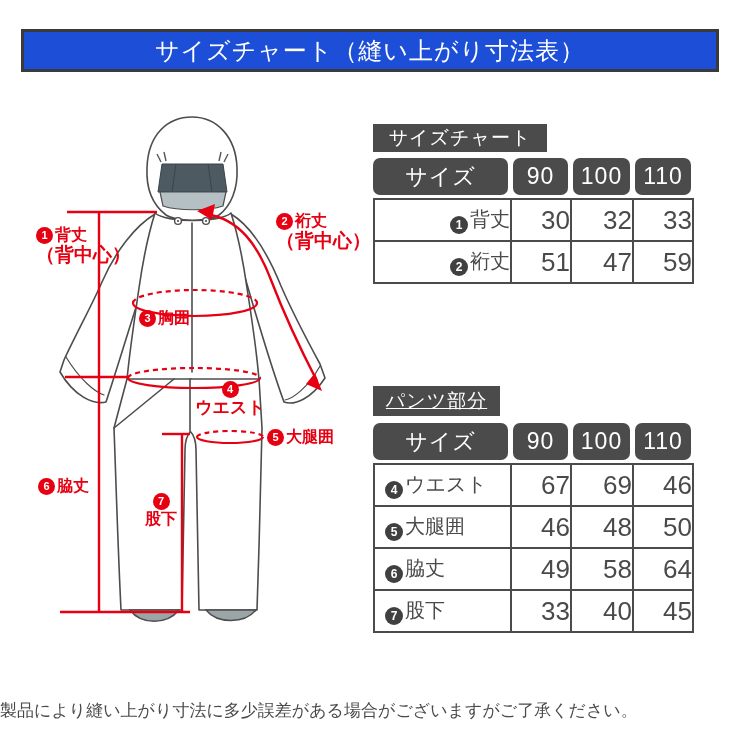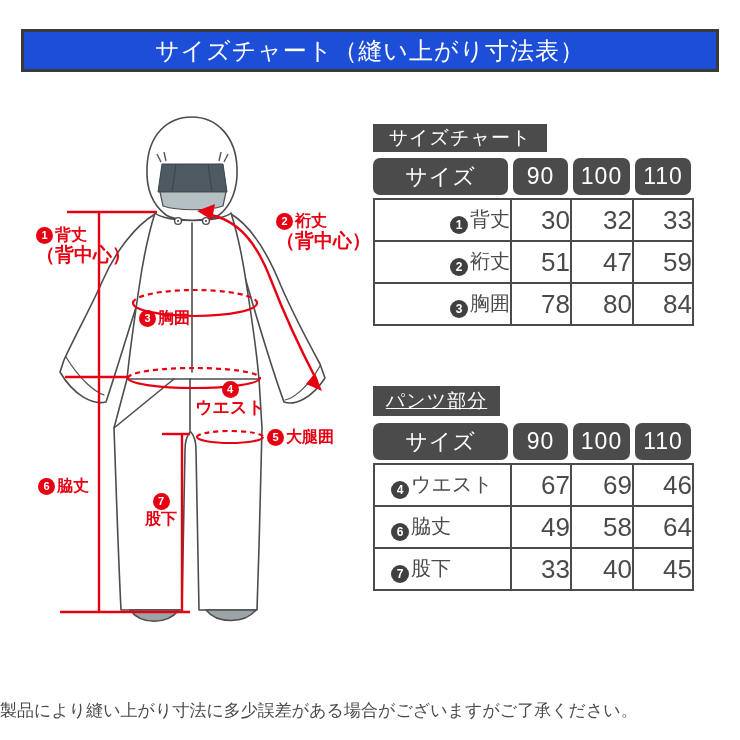--- a/index.html
+++ b/index.html
@@ -44,21 +44,21 @@
     border:2px solid #4b4b4b;text-align:right;vertical-align:middle;
     color:#4a4a4a;height:40px;padding:0;
   }
   td.lab{font-size:20px;}
   td.lab .numcirc{
     width:18px;height:18px;border-radius:50%;background:#404040;color:#fff;
     font-size:12px;font-weight:bold;display:inline-flex;align-items:center;justify-content:center;
     vertical-align:-3px;margin-right:2px;
   }
   td.val{font-size:26px;}
-  table.pants td.lab{text-align:left;padding-left:16px;}
+  table.pants td.lab{text-align:left;padding-left:10px;}
   
   .footer-note{
     position:absolute;left:0;top:699px;width:740px;text-align:left;
     font-size:17px;color:#4a4a4a;
   }
 </style>
 </head>
 <body>
 
 <div class="page">
@@ -197,26 +197,20 @@
       <td class="val">30</td>
       <td class="val">32</td>
       <td class="val">33</td>
     </tr>
     <tr>
       <td class="lab"><span class="numcirc">2</span><span>裄丈</span></td>
       <td class="val">51</td>
       <td class="val">47</td>
       <td class="val">59</td>
     </tr>
-    <tr>
-      <td class="lab"><span class="numcirc">3</span><span>胸囲</span></td>
-      <td class="val">78</td>
-      <td class="val">80</td>
-      <td class="val">84</td>
-    </tr>
   </tbody>
     </table>
 
   <div class="sec-label" style="top:386px;width:127px;height:30px;text-decoration:underline;">パンツ部分</div>
 
   <div class="hdr-grid" style="top:423px;">
     <div class="hdr-cell szlab">サイズ</div>
     <div class="hdr-cell">90</div>
     <div class="hdr-cell">100</div>
     <div class="hdr-cell">110</div>
@@ -230,20 +224,26 @@
         <col style="width:60px">
       </colgroup>
     <tbody>
         <tr>
       <td class="lab"><span class="numcirc">4</span><span>ウエスト</span></td>
       <td class="val">67</td>
       <td class="val">69</td>
       <td class="val">46</td>
     </tr>
     <tr>
+      <td class="lab"><span class="numcirc">5</span><span>大腿囲</span></td>
+      <td class="val">46</td>
+      <td class="val">48</td>
+      <td class="val">50</td>
+    </tr>
+    <tr>
       <td class="lab"><span class="numcirc">6</span><span>脇丈</span></td>
       <td class="val">49</td>
       <td class="val">58</td>
       <td class="val">64</td>
     </tr>
     <tr>
       <td class="lab"><span class="numcirc">7</span><span>股下</span></td>
       <td class="val">33</td>
       <td class="val">40</td>
       <td class="val">45</td>

